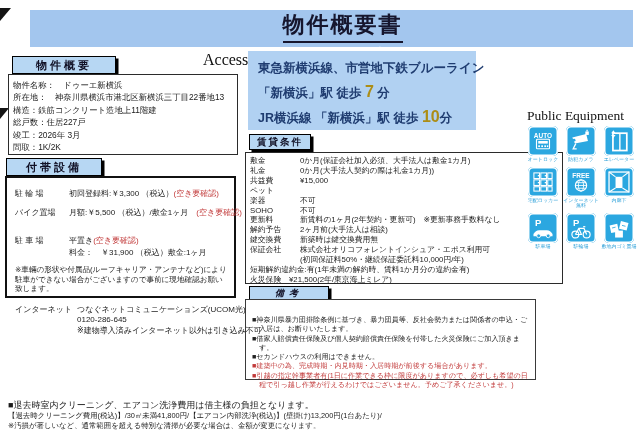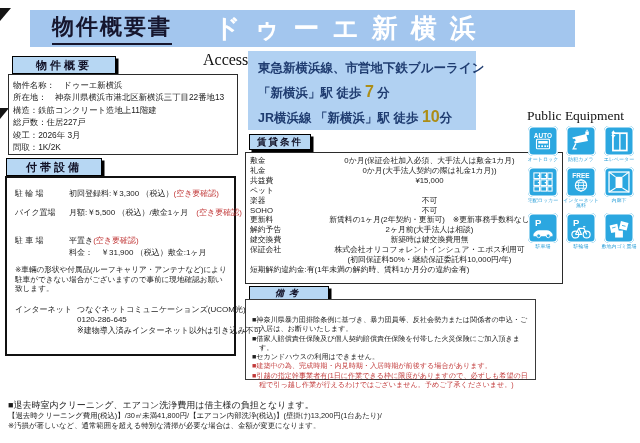--- a/index.html
+++ b/index.html
@@ -2,21 +2,21 @@
 <html><head>
 <meta charset="utf-8">
 <style>
   * { margin:0; padding:0; box-sizing:border-box; }
   html,body { width:640px; height:443px; }
   body { font-family:"Liberation Sans","DejaVu Sans",sans-serif; background:#fff; position:relative; overflow:hidden; color:#1b1b1b; }
 
   .page { position:absolute; inset:0; width:640px; height:443px; }
 
   
-  .banner { position:absolute; left:30px; top:10px; width:545px; height:37px; background:#a3c6ee; display:flex; align-items:center; }
+  .banner { position:absolute; left:30px; top:10px; width:603px; height:37px; background:#a3c6ee; display:flex; align-items:center;flex-direction:column; }
   .doc-type { margin-left:22px; font-size:22px; font-weight:bold; color:#16162e; letter-spacing:2px; border-bottom:2.5px solid #16162e; padding-bottom:1px; white-space:nowrap; }
   .prop-name { margin-left:42px; font-size:26px; font-weight:bold; color:#ffffff; letter-spacing:13px; white-space:nowrap; }
 
   .tri { position:absolute; width:0; height:0; }
   .tri-top { left:0; top:8px; border-left:11px solid #141414; border-bottom:13px solid transparent; }
   .tri-mid { left:0; top:108px; border-left:9px solid #141414; border-bottom:11px solid transparent; }
 
   
   .sec-hdr { position:absolute; background:#b7d7f3; border:1.5px solid #000; box-shadow:2.5px 2.5px 0 #000; font-weight:bold; color:#101025; text-align:center; }
   .hdr-overview { left:12px; top:56px; width:104px; font-size:11px; line-height:16px; letter-spacing:3px; }
@@ -30,30 +30,30 @@
   
   .access-label { position:absolute; left:203px; top:51px; font-family:"Liberation Serif","DejaVu Serif",serif; font-size:16px; color:#101010; }
   .access-box { position:absolute; left:248px; top:51px; width:228px; height:79px; background:#b1d1f2; padding:5px 0 0 10px; }
   .access-line { font-size:12.5px; font-weight:bold; color:#1f3c70; line-height:24px; white-space:nowrap; }
   .walk-min { color:#ac8d16; font-size:16px; }
 
   
   .rental-box { position:absolute; left:245px; top:152px; width:318px; height:132px; border:1px solid #2b2b2b; background:#fff; padding:3px 3px 0 4px; font-size:7.8px; line-height:9.9px; color:#222; }
   .r-row { display:flex; white-space:nowrap; }
   .r-label { width:50px; flex-shrink:0; }
-  .r-val { flex:1;text-align:center; }
+  .r-val { flex:1; }
   .r-full { white-space:nowrap; }
 
   
   .remarks-box { position:absolute; left:245px; top:299px; width:291px; height:81px; border:1px solid #3a3a3a; background:#fff; padding:16px 3px 0 6px; font-size:7.1px; line-height:9.3px; color:#222; }
   .rm-item { padding-left:7px; text-indent:-7px; }
   .red { color:#c23b3b; }
 
   
-  .fac-box { position:absolute; left:5px; top:176px; width:231px; height:180px; border:2px solid #111; background:#fff; padding:11px 4px 0 8px; font-size:8px; line-height:10px; color:#222; }
+  .fac-box { position:absolute; left:5px; top:176px; width:231px; height:122px; border:2px solid #111; background:#fff; padding:11px 4px 0 8px; font-size:8px; line-height:10px; color:#222; }
   .f-row { display:flex; white-space:nowrap; }
   .f-label { width:54px; flex-shrink:0; }
   .f-gap1 { margin-bottom:9px; } .f-gap2 { margin-bottom:18px; }
   .f-sub { margin-left:54px; margin-top:2px; white-space:nowrap; }
   .f-note { margin-top:7px; width:212px; font-size:7.6px; line-height:9.6px; }
   .f-inet { display:flex; margin-top:11px; }
   .f-inet-lines div { line-height:10.5px; white-space:nowrap; }
 
   
   .pe-title { position:absolute; left:527px; top:108px; font-family:"Liberation Serif","DejaVu Serif",serif; font-size:13.5px; color:#111; white-space:nowrap; }
@@ -137,20 +137,21 @@
       </div>
     <div class="r-row">
         <span class="r-label">保証会社</span>
         <span class="r-val">株式会社オリコフォレントインシュア・エポス利用可</span>
       </div>
     <div class="r-row">
         <span class="r-label"></span>
         <span class="r-val">(初回保証料50%・継続保証委託料10,000円/年)</span>
       </div>
     <div class="r-full">短期解約違約金:有(1年未満の解約時、賃料1か月分の違約金有)</div>
+    <div class="r-full">火災保険　¥21,500(2年/東京海上ミレア)</div>
   </div>
 
   <div class="sec-hdr hdr-remarks">備考</div>
   <div class="remarks-box">
     <div class="rm-item">■神奈川県暴力団排除条例に基づき、暴力団員等、反社会勢力または関係者の申込・ご入居は、お断りいたします。</div>
     <div class="rm-item">■借家人賠償責任保険及び個人契約賠償責任保険を付帯した火災保険にご加入頂きます。</div>
     <div class="rm-item">■セカンドハウスの利用はできません。</div>
     <div class="rm-item red">■建築中の為、完成時期・内見時期・入居時期が前後する場合があります。</div>
     <div class="rm-item red">■引越の指定幹事業者有(1日に作業できる枠に限度がありますので、必ずしも希望の日程で引っ越し作業が行えるわけではございません。予めご了承くださいませ。)</div>
   </div>

